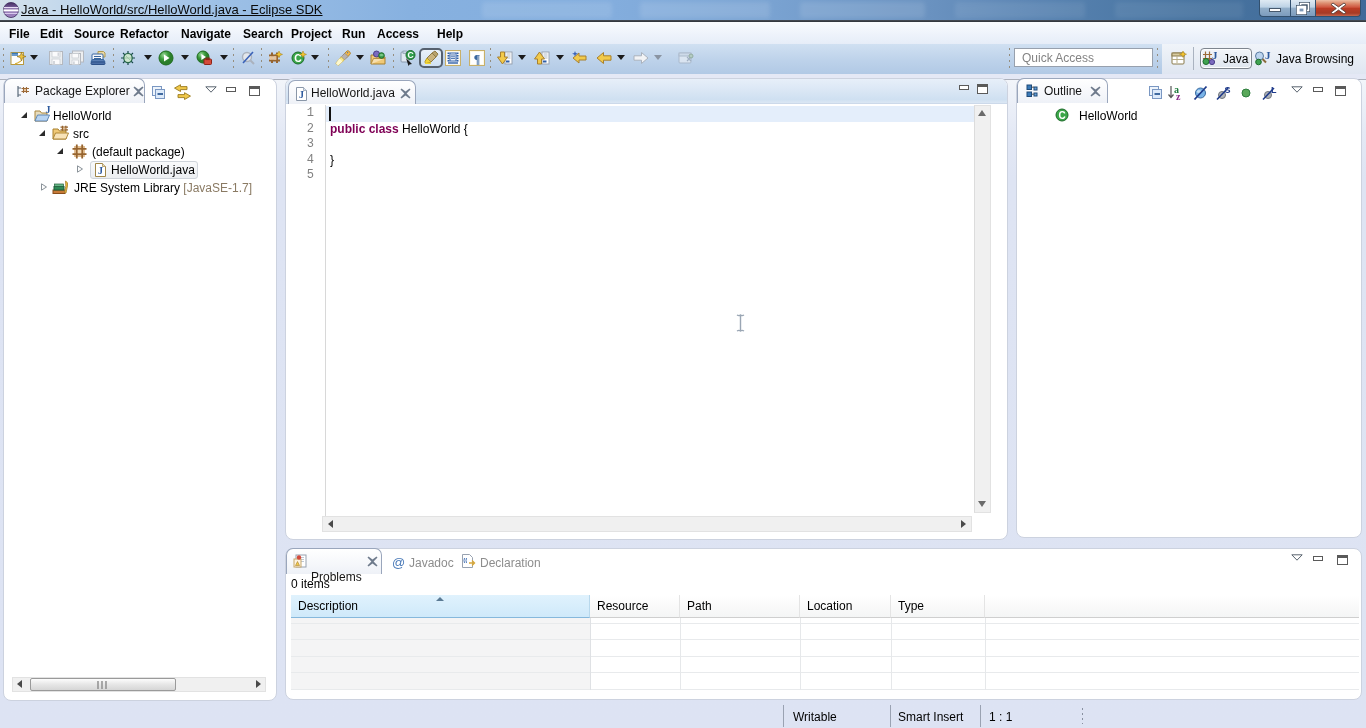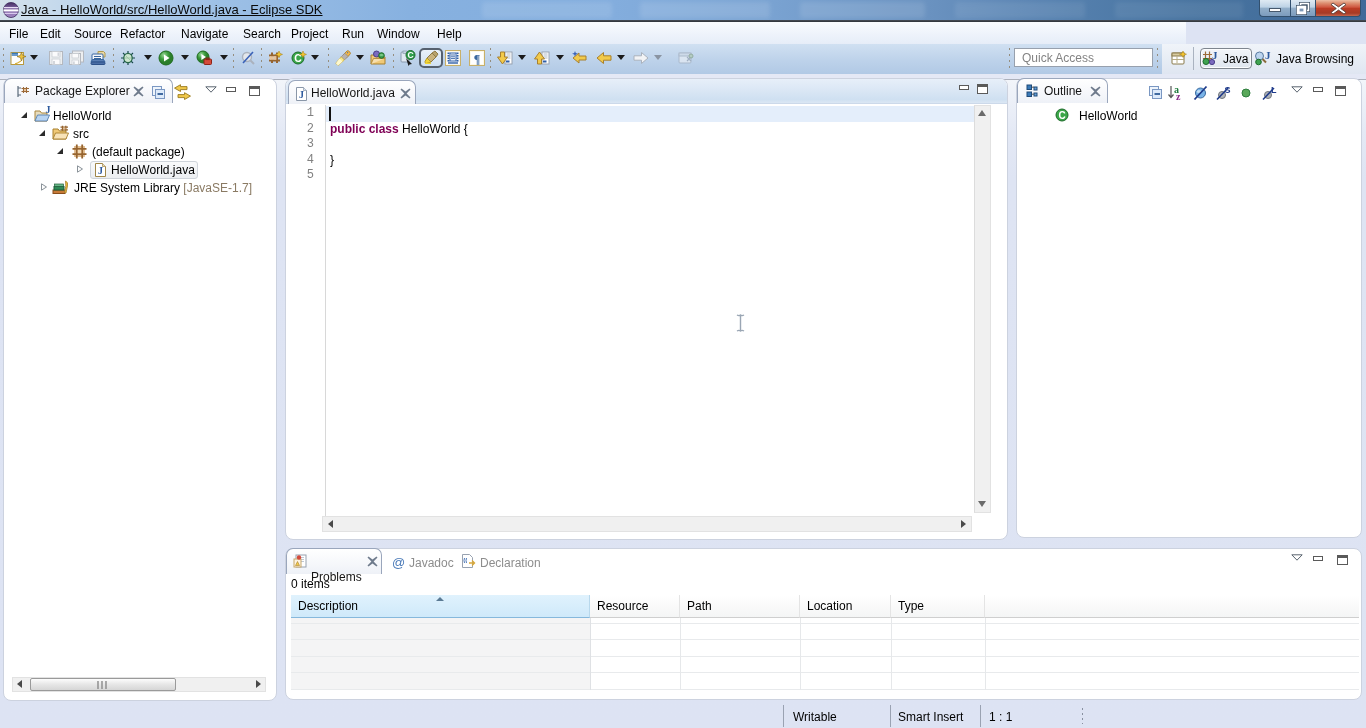--- a/index.html
+++ b/index.html
@@ -15,22 +15,22 @@
 #titleline { position:absolute; top:20px; left:0; width:1366px; height:2px; background:linear-gradient(#4b5058,#2e3338); }
 
 #winbtns { position:absolute; top:0; left:1259px; width:102px; height:17px; display:flex; }
 .wbtn { height:17px; border:1px solid #32506e; border-top:none; position:relative;
   background:linear-gradient(#dfeaf3 0%,#bdd2e5 45%,#93afc9 50%,#7c9cbd 100%); }
 .wbtn.min { width:31px; border-radius:0 0 0 4px; border-right:none; }
 .wbtn.res { width:26px; }
 .wbtn.cls { width:45px; border-radius:0 0 4px 0; border-left:none;
   background:linear-gradient(#edbfa6 0%,#dd8e70 20%,#cf5740 45%,#bc3c24 52%,#a63a26 82%,#c4664e 100%); }
 
-#menubar { position:absolute; top:22px; left:0; width:1186px; height:22px;
-  background:linear-gradient(#fafcfe,#eef3fb 55%,#e6edf8); display:flex; align-items:center; }
+#menubar { position:absolute; top:22px; left:0; width:1366px; height:22px;
+  background:linear-gradient(#fafcfe,#eef3fb 55%,#e6edf8); display:flex; align-items:center;font-weight:bold; }
 #menubar span { position:absolute; top:5px; font-size:12px; color:#000; }
 
 #toolbar { position:absolute; top:44px; left:0; width:1366px; height:30px;
   background:linear-gradient(#d0e0f2,#bdd2ea 55%,#b1c9e5); }
 #toolbar .ic { position:absolute; top:6px; width:16px; height:16px; }
 .tsep { position:absolute; top:4px; width:1px; height:22px;
   background-image:repeating-linear-gradient(#958d7d 0 2px, transparent 2px 6px); }
 .dd { position:absolute; top:11px; width:0; height:0; border-left:4px solid transparent; border-right:4px solid transparent; border-top:5px solid #1b1b1b; }
 .dd.gray { border-top-color:#8a94a2; }
 #persparea { position:absolute; top:0; left:1162px; width:204px; height:30px;
@@ -111,21 +111,21 @@
   
   <div id="menubar">
     <span style="left:9px;">File</span>
       <span style="left:40px;">Edit</span>
       <span style="left:74px;">Source</span>
       <span style="left:120px;">Refactor</span>
       <span style="left:181px;">Navigate</span>
       <span style="left:243px;">Search</span>
       <span style="left:291px;">Project</span>
       <span style="left:342px;">Run</span>
-      <span style="left:377px;">Window</span>
+      <span style="left:377px;">Access</span>
       <span style="left:437px;">Help</span>
   </div>
   
   <div id="toolbar">
     <div class="tsep" style="left:3px;"></div>
     <svg class="ic" style="left:10px;" viewBox="0 0 16 16">
         <rect x="1" y="2.5" width="12.5" height="12" fill="#fdfefe" stroke="#b99a3e"></rect>
         <path d="M1.6 3.4 H8 M1.6 5 H8" stroke="#3a7ab8" stroke-width="1.3"></path>
         <path d="M11.5 2 L12.6 5.4 L16 6.5 L12.6 7.6 L11.5 11 L10.4 7.6 L7 6.5 L10.4 5.4 Z" fill="#edc33c" stroke="#96741a" stroke-width="0.7"></path>
         <path d="M11 11 Q7 13.5 5 13.8" stroke="#d8b03a" stroke-width="1.2" fill="none"></path>
@@ -309,21 +309,21 @@
         <circle cx="4.5" cy="12" r="2.8" fill="#3fa351" stroke="#1d6b2a"></circle>
       </svg>
     <div class="abs" style="left:1276px;top:8px;font-size:12px;">Java Browsing</div>
   </div>
   <div id="strip"></div>
   <div class="abs" style="top:79px;left:0;width:1366px;height:1px;background:#abb0bb;"></div>
   
   <div id="bench"></div>
   
   <div class="panel" id="pexp" style="left:3px;top:78px;width:274px;height:623px;"></div>
-  <div class="vtab" style="left:4px;top:78px;width:169px;">
+  <div class="vtab" style="left:4px;top:78px;width:141px;">
     <svg class="abs" style="left:11px;top:5px;" width="15" height="15" viewBox="0 0 15 15">
         <path d="M2 2 V13 M2 4 H5 M2 11 H5" stroke="#5a6a7a" stroke-width="1.2" fill="none"></path>
         <g stroke="#9c6a38" stroke-width="1.1">
           <path d="M5.5 4.5 H13 M5.5 7.5 H13 M7.5 3 V9 M10.5 3 V9"></path>
         </g>
         <rect x="8" y="5" width="2" height="2" fill="#e8c49a"></rect>
       </svg>
     <div class="tname" style="left:30px;">Package Explorer</div>
     <svg class="tclose" style="left:128px;top:7px;" viewBox="0 0 11 11">
         <path d="M1.5 0.5 L5.5 3.6 L9.5 0.5 L10.5 1.6 L6.6 5.5 L10.5 9.4 L9.5 10.5 L5.5 7.4 L1.5 10.5 L0.5 9.4 L4.4 5.5 L0.5 1.6 Z" fill="#6f7b8c"></path>

